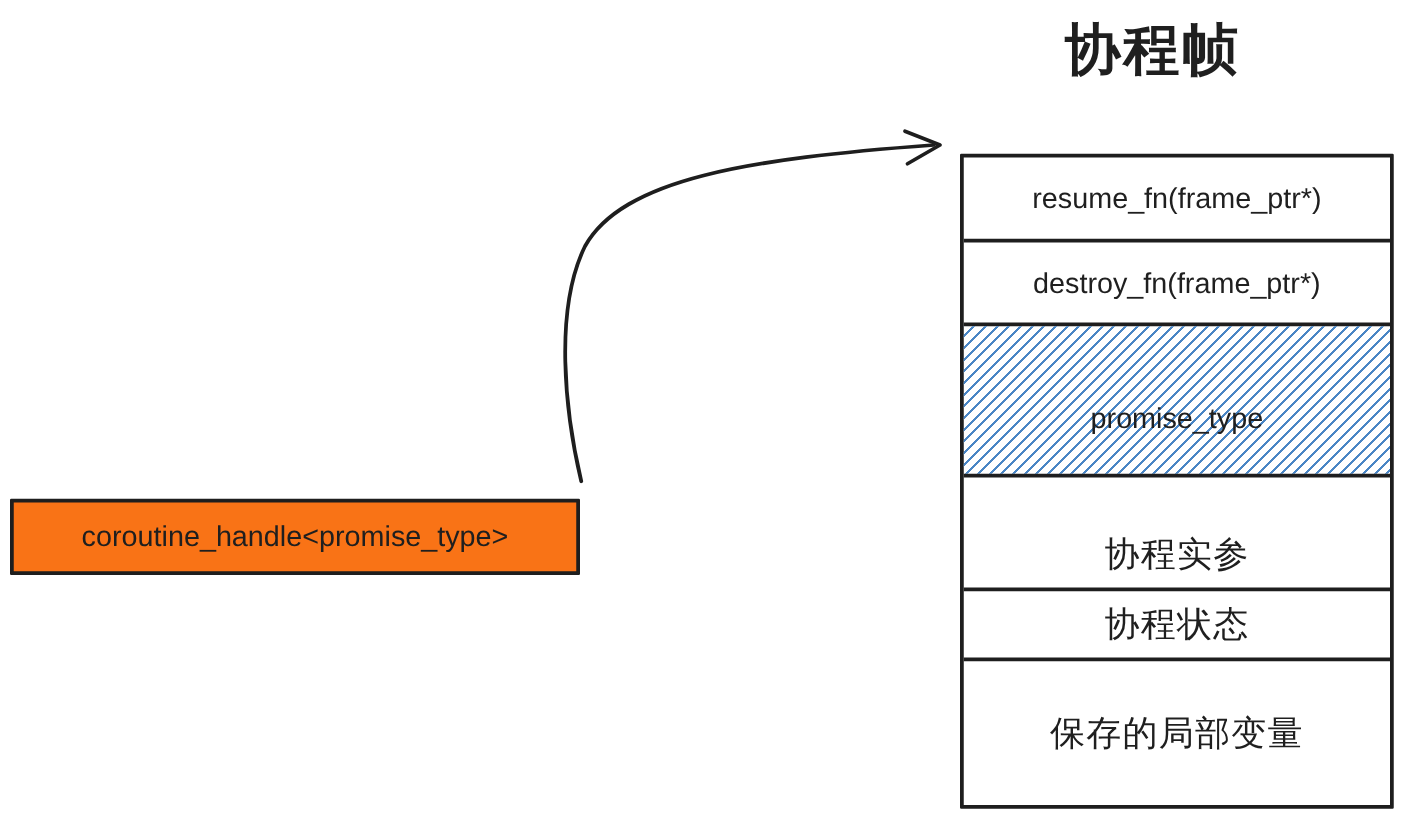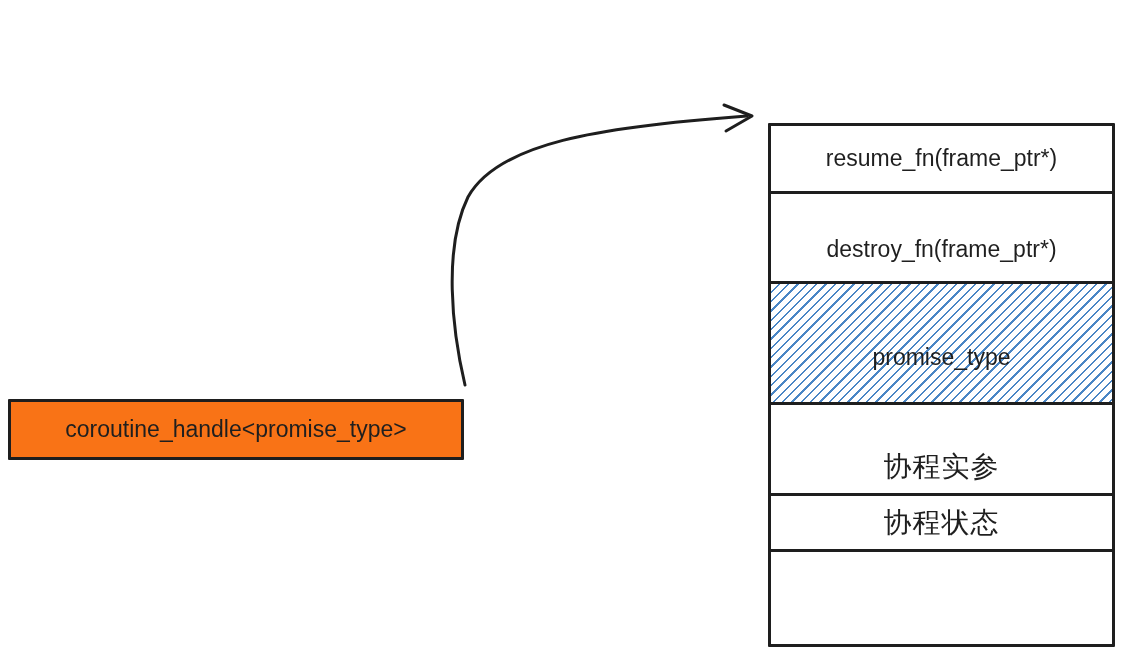--- a/index.html
+++ b/index.html
@@ -68,21 +68,21 @@
     box-sizing: border-box;
     border-bottom: 3px solid #1e1e1e;
     display: flex;
     align-items: center;
     justify-content: center;
     white-space: nowrap;
   }
   .frame-row.latin { font-size: 23px; }
   .frame-row.cjk   { font-size: 28px; letter-spacing: 1px; }
   .row-resume  { height: 68px; }
-  .row-destroy { height: 67px; margin-top: 23px; }
+  .row-destroy { height: 67px; }
   .row-promise {
     height: 121px;
     padding-top: 29px;
     background: repeating-linear-gradient(
       135deg,
       rgba(255,255,255,0) 0px,
       rgba(255,255,255,0) 5px,
       #4a86c5 5px,
       #4a86c5 6.6px
     );
@@ -94,20 +94,21 @@
 </head>
 <body>
 
 <div class="canvas">
 
   <svg class="arrow-svg" viewBox="0 0 1123 658" xmlns="http://www.w3.org/2000/svg">
     <path d="M 465 385 C 452 330 443 248 468 197 C 498 143 598 127 747 116" fill="none" stroke="#1e1e1e" stroke-width="3" stroke-linecap="round"></path>
     <polyline points="724,105 752,116 726,131" fill="none" stroke="#1e1e1e" stroke-width="3" stroke-linecap="round" stroke-linejoin="round"></polyline>
   </svg>
 
+  <div class="diagram-title">协程帧</div>
 
   <div class="handle-box">
     <span>coroutine_handle&lt;promise_type&gt;</span>
   </div>
 
   <div class="frame-stack">
     <div class="frame-row latin row-resume">
       <span>resume_fn(frame_ptr*)</span>
     </div>
     <div class="frame-row latin row-destroy">
@@ -115,15 +116,18 @@
     </div>
     <div class="frame-row latin row-promise">
       <span>promise_type</span>
     </div>
     <div class="frame-row cjk row-args">
       <span>协程实参</span>
     </div>
     <div class="frame-row cjk row-state">
       <span>协程状态</span>
     </div>
+    <div class="frame-row cjk row-locals">
+      <span>保存的局部变量</span>
+    </div>
   </div>
 
 </div>
 
 </body></html>

